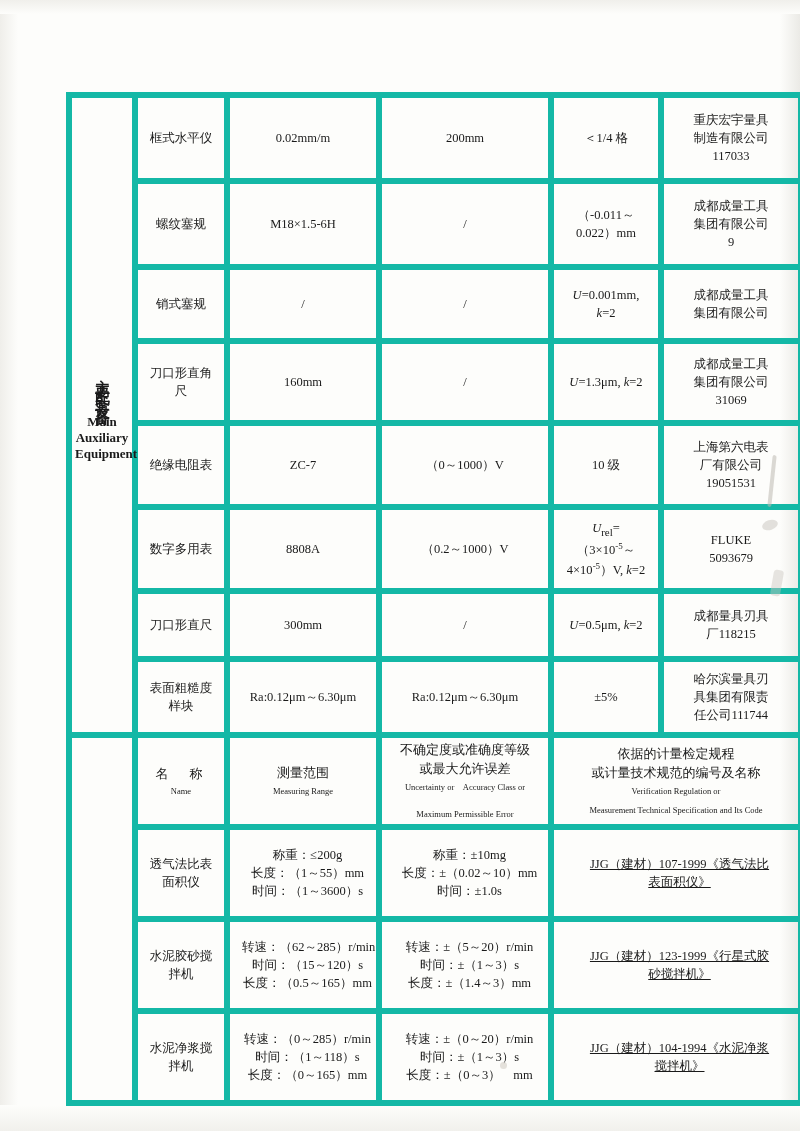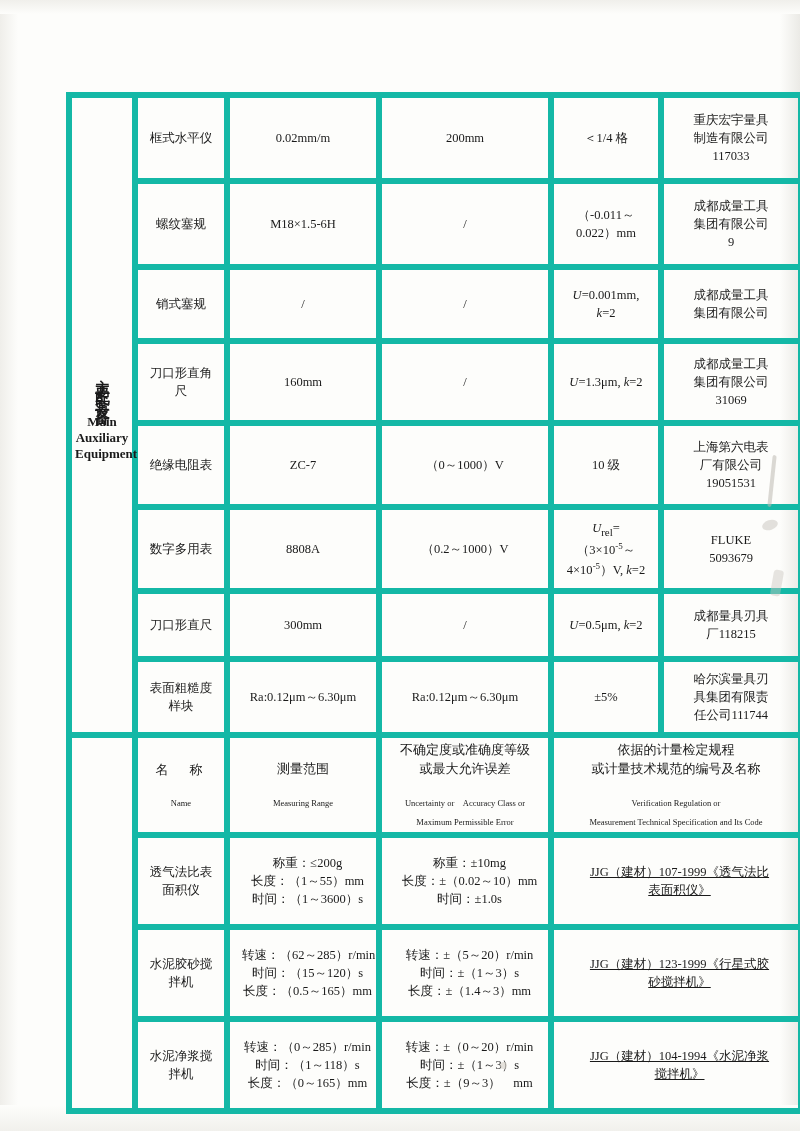--- a/index.html
+++ b/index.html
@@ -92,21 +92,21 @@
   .hdr-cn {
     font-size: 13px;
     letter-spacing: 4px;
     display: block;
   }
   .hdr-cn.tight { letter-spacing: 0; font-family: Liberation Mono, monospace; }
   .hdr-en {
     font-size: 8.5px;
     display: block;
     line-height: 1.3;
-    margin-top: 18px;
+    margin-top: 2px;
     letter-spacing: 0;
   }
   .left-rows {
     text-align: left;
     padding-left: 12px !important;
     line-height: 1.75;
     font-size: 12px;
   }
   .left-rows div { white-space: nowrap; }
   .spec-cell {
@@ -252,21 +252,21 @@
           <span class="hdr-en">Name</span>
         </td>
         <td>
           <span class="hdr-cn tight">测量范围</span>
           <span class="hdr-en">Measuring Range</span>
         </td>
         <td>
           <span class="hdr-cn tight">不确定度或准确度等级</span>
           <span class="hdr-cn tight">或最大允许误差</span>
           <span class="hdr-en">Uncertainty or　Accuracy Class or</span>
-          <span class="hdr-en" style="margin-top:8px">Maximum Permissible Error</span>
+          <span class="hdr-en" style="margin-top:16px">Maximum Permissible Error</span>
         </td>
         <td colspan="2">
           <span class="hdr-cn tight">依据的计量检定规程</span>
           <span class="hdr-cn tight">或计量技术规范的编号及名称</span>
           <span class="hdr-en">Verification Regulation or</span>
           <span class="hdr-en" style="margin-top:8px">Measurement Technical Specification and Its Code</span>
         </td>
       </tr>
 
       <tr>
@@ -302,21 +302,21 @@
       <tr>
         <td class="name-cell" style="height:78px">水泥净浆搅<br>拌机</td>
         <td class="left-rows">
           <div>转速：（0～285）r/min</div>
           <div>时间：（1～118）s</div>
           <div>长度：（0～165）mm</div>
         </td>
         <td class="left-rows">
           <div>转速：±（0～20）r/min</div>
           <div>时间：±（1～3）s</div>
-          <div>长度：±（9～3）　mm</div>
+          <div>长度：±（0～3）　mm</div>
         </td>
         <td colspan="2" class="spec-cell">JJG（建材）104-1994《水泥净浆<br>搅拌机》</td>
       </tr>
     </tbody>
   </table>
 
   <div class="mark1"></div>
   <div class="mark2"></div>
   <div class="mark3"></div>
   <div class="mark4"></div>

